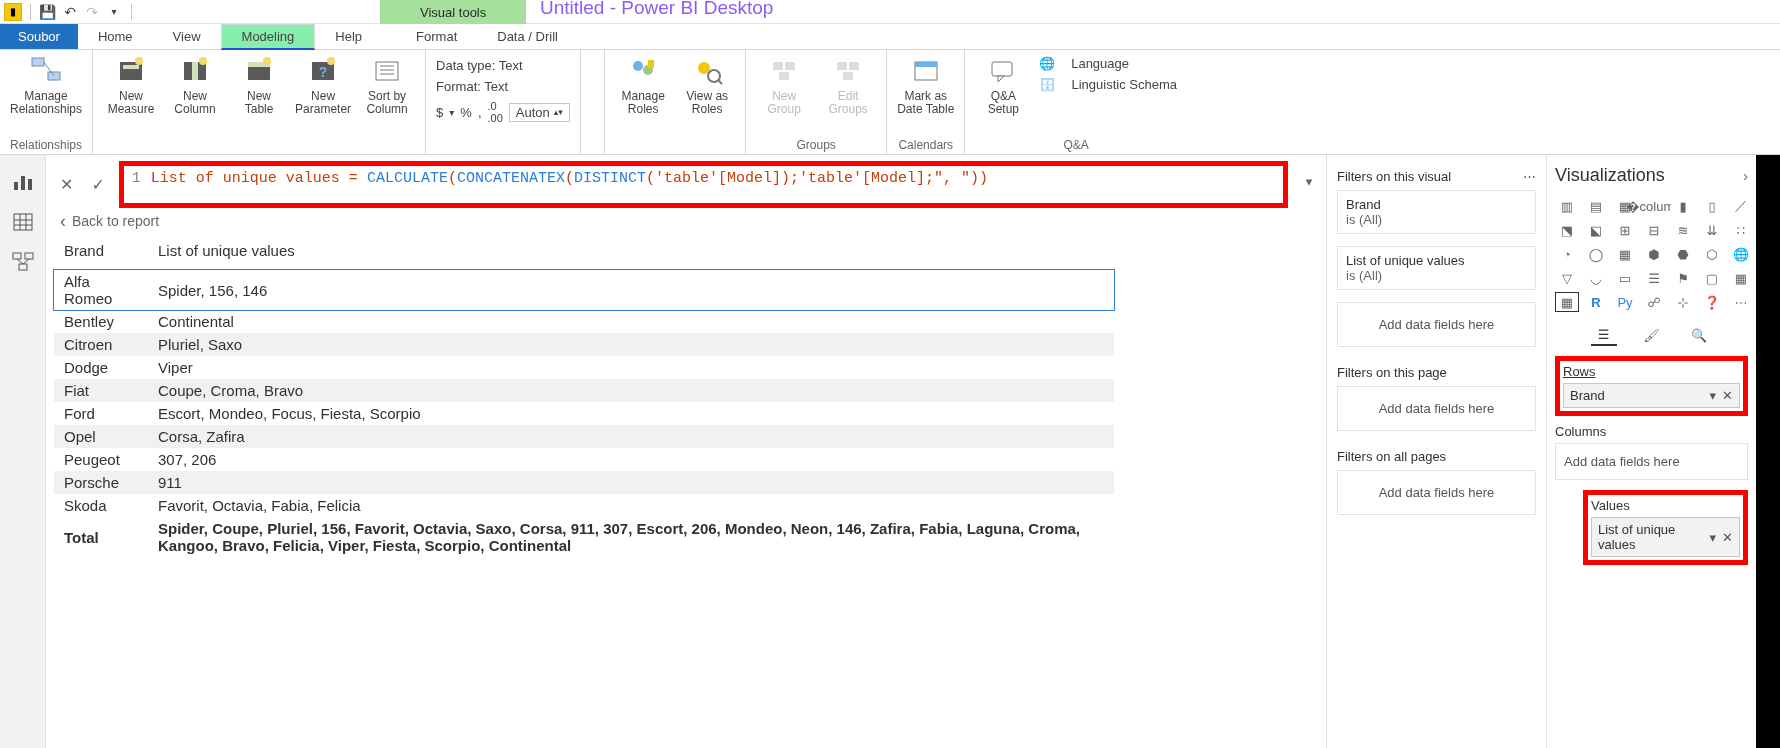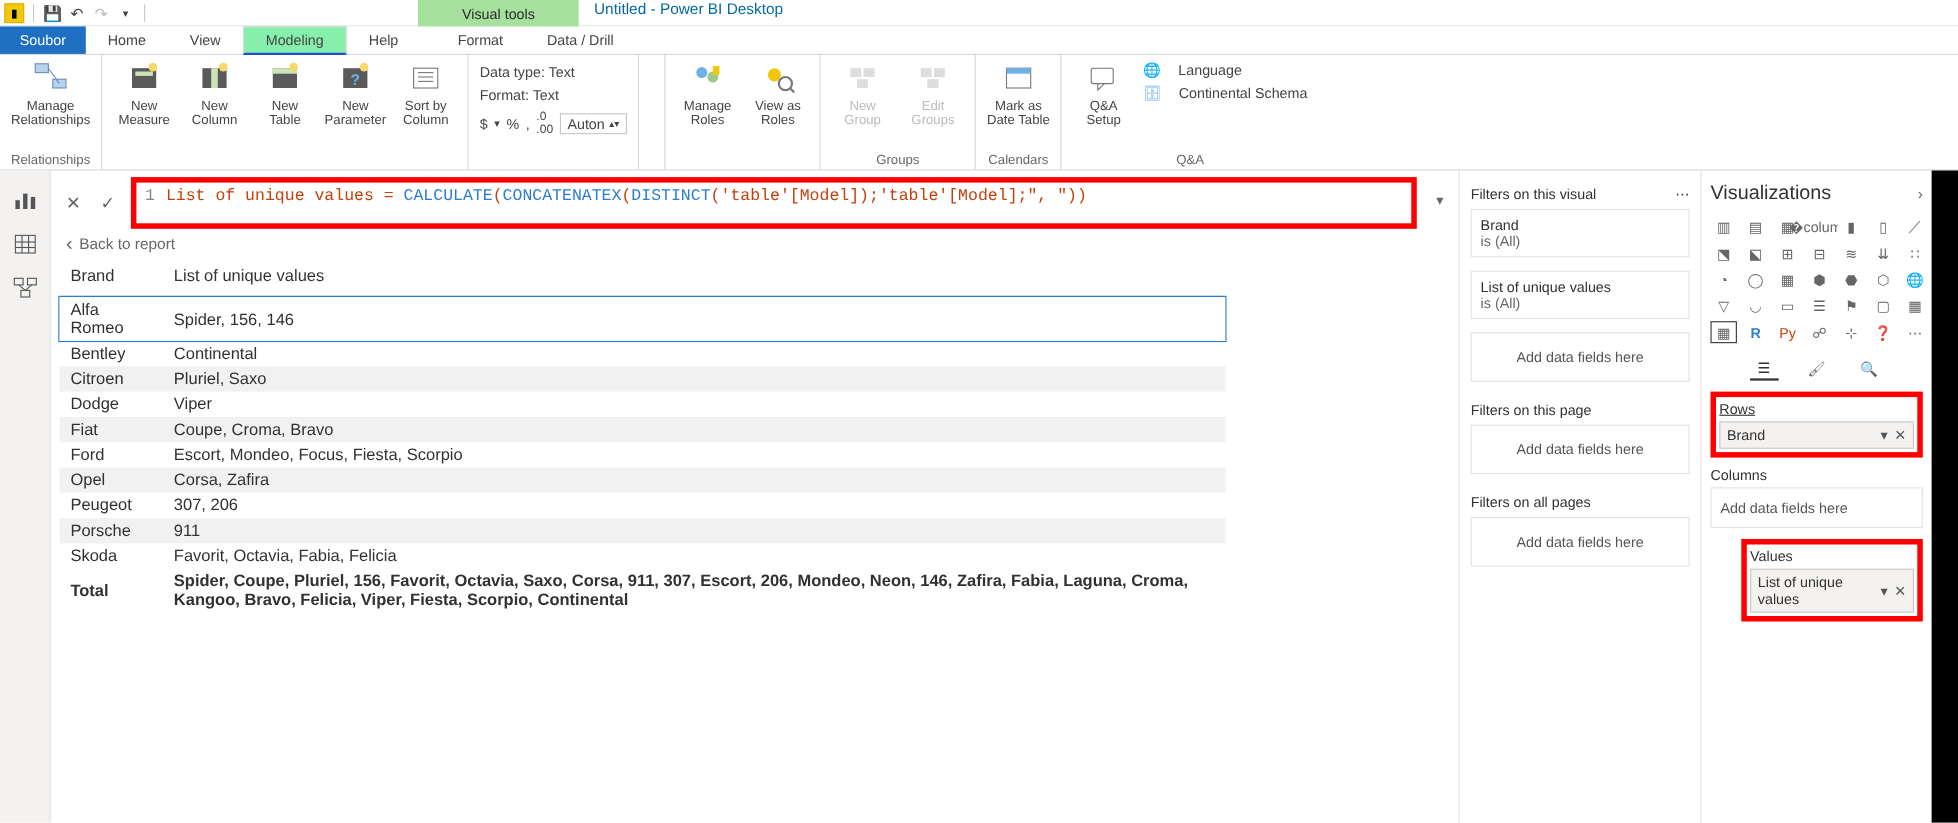--- a/index.html
+++ b/index.html
@@ -40,21 +40,21 @@
   }
   .pbi-logo {
     width:18px;height:18px;background:#f2c80f;border:1px solid #e0b000;position:relative;font-size:10px;display:flex;align-items:center;justify-content:center;color:#000;font-weight:bold;
   }
   .qat-sep {width:1px;height:16px;background:#c8c6c4;margin:0 4px;}
   .visual-tools-tab {
     position:absolute;left:380px;top:0;height:24px;padding:0 40px;
     background:#a5e09d;color:#2a2a2a;font-size:13px;display:flex;align-items:center;
   }
   .win-title {
-    position:absolute;left:540px;top:0;height:16px;display:flex;align-items:center;color:#0369a1;font-size:14px;
+    position:absolute;left:540px;top:0;height:16px;display:flex;align-items:center;color:#8b5cf6;font-size:19px;
   }
   
   .tabs-row {
     height:26px;display:flex;align-items:stretch;background:#fff;border-bottom:1px solid var(--ribbon-border);
   }
   .file-tab {
     background:#1f6fc2;color:#fff;padding:0 18px;display:flex;align-items:center;font-size:13px;
   }
   .tab {
     padding:0 20px;display:flex;align-items:center;color:#444;border-right:0;position:relative;
@@ -358,21 +358,21 @@
             <svg width="30" height="28">
               <rect x="4" y="6" width="20" height="14" rx="2" fill="#fff" stroke="#777"></rect>
               <polygon points="10,20 10,26 16,20" fill="#fff" stroke="#777"></polygon>
             </svg>
           </span>
           <span style="white-space:pre-line;">Q&amp;A
 Setup</span>
         </div>
       <div class="vline" style="padding-top:0;">
         <div class="rline caret"><span style="color:#6fb2e8;">🌐</span>&nbsp;<span>Language</span></div>
-        <div class="rline caret"><span style="color:#6fb2e8;">🗄</span>&nbsp;<span>Continental Schema</span></div>
+        <div class="rline caret"><span style="color:#6fb2e8;">🗄</span>&nbsp;<span>Linguistic Schema</span></div>
       </div>
     </div>
     <div class="rgroup-label">Q&amp;A</div>
   </div>
 </div>
 
 <div class="main">
 
   <div class="leftrail">
     <span class="ric">
@@ -531,21 +531,21 @@
       <span class="vg">🌐</span>
       <span class="vg">▽</span>
       <span class="vg">◡</span>
       <span class="vg">▭</span>
       <span class="vg">☰</span>
       <span class="vg">⚑</span>
       <span class="vg">▢</span>
       <span class="vg">▦</span>
       <span class="vg" style="border:1px solid #323130;">▦</span>
       <span class="vg" style="color:#2b7cd3;font-weight:bold;">R</span>
-      <span class="vg" style="color:#c2410c;">Py</span>
+      <span class="vg" style="color:#3b82f6;">Py</span>
       <span class="vg">☍</span>
       <span class="vg">⊹</span>
       <span class="vg">❓</span>
       <span class="vg">⋯</span>
     </div>
 
     <div class="vis-tabs">
       <span class="vt active">☰</span>
       <span class="vt">🖌</span>
       <span class="vt">🔍</span>

